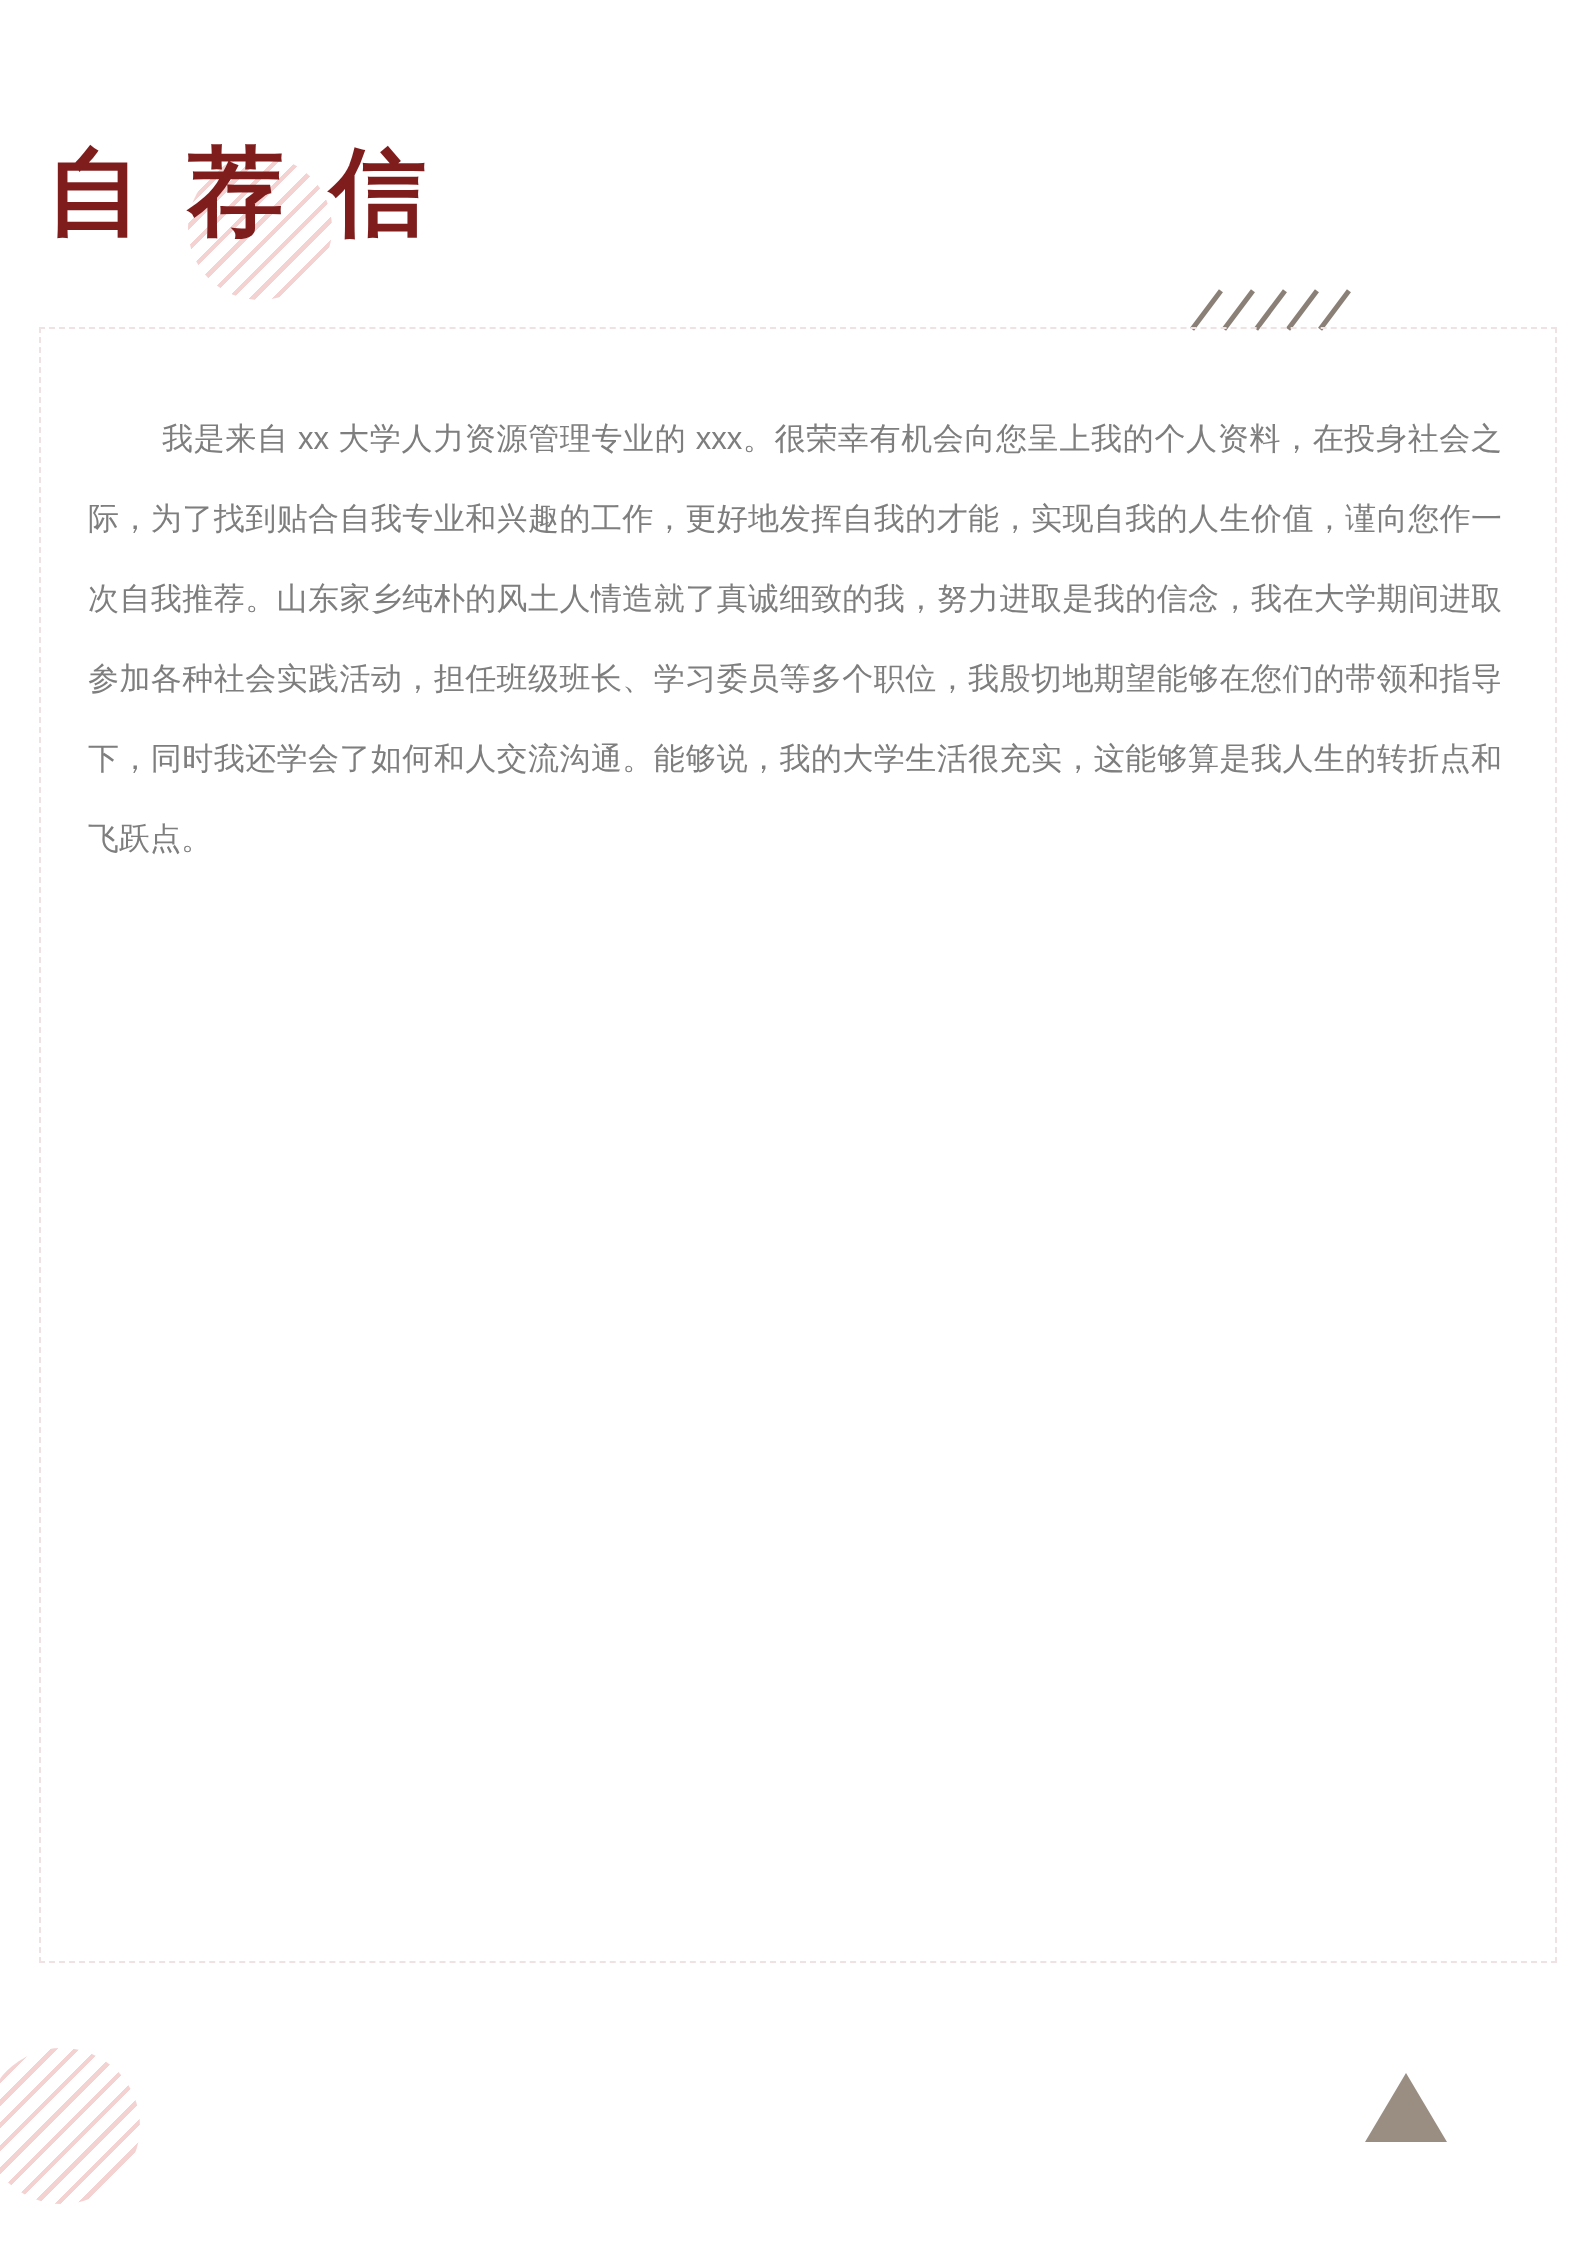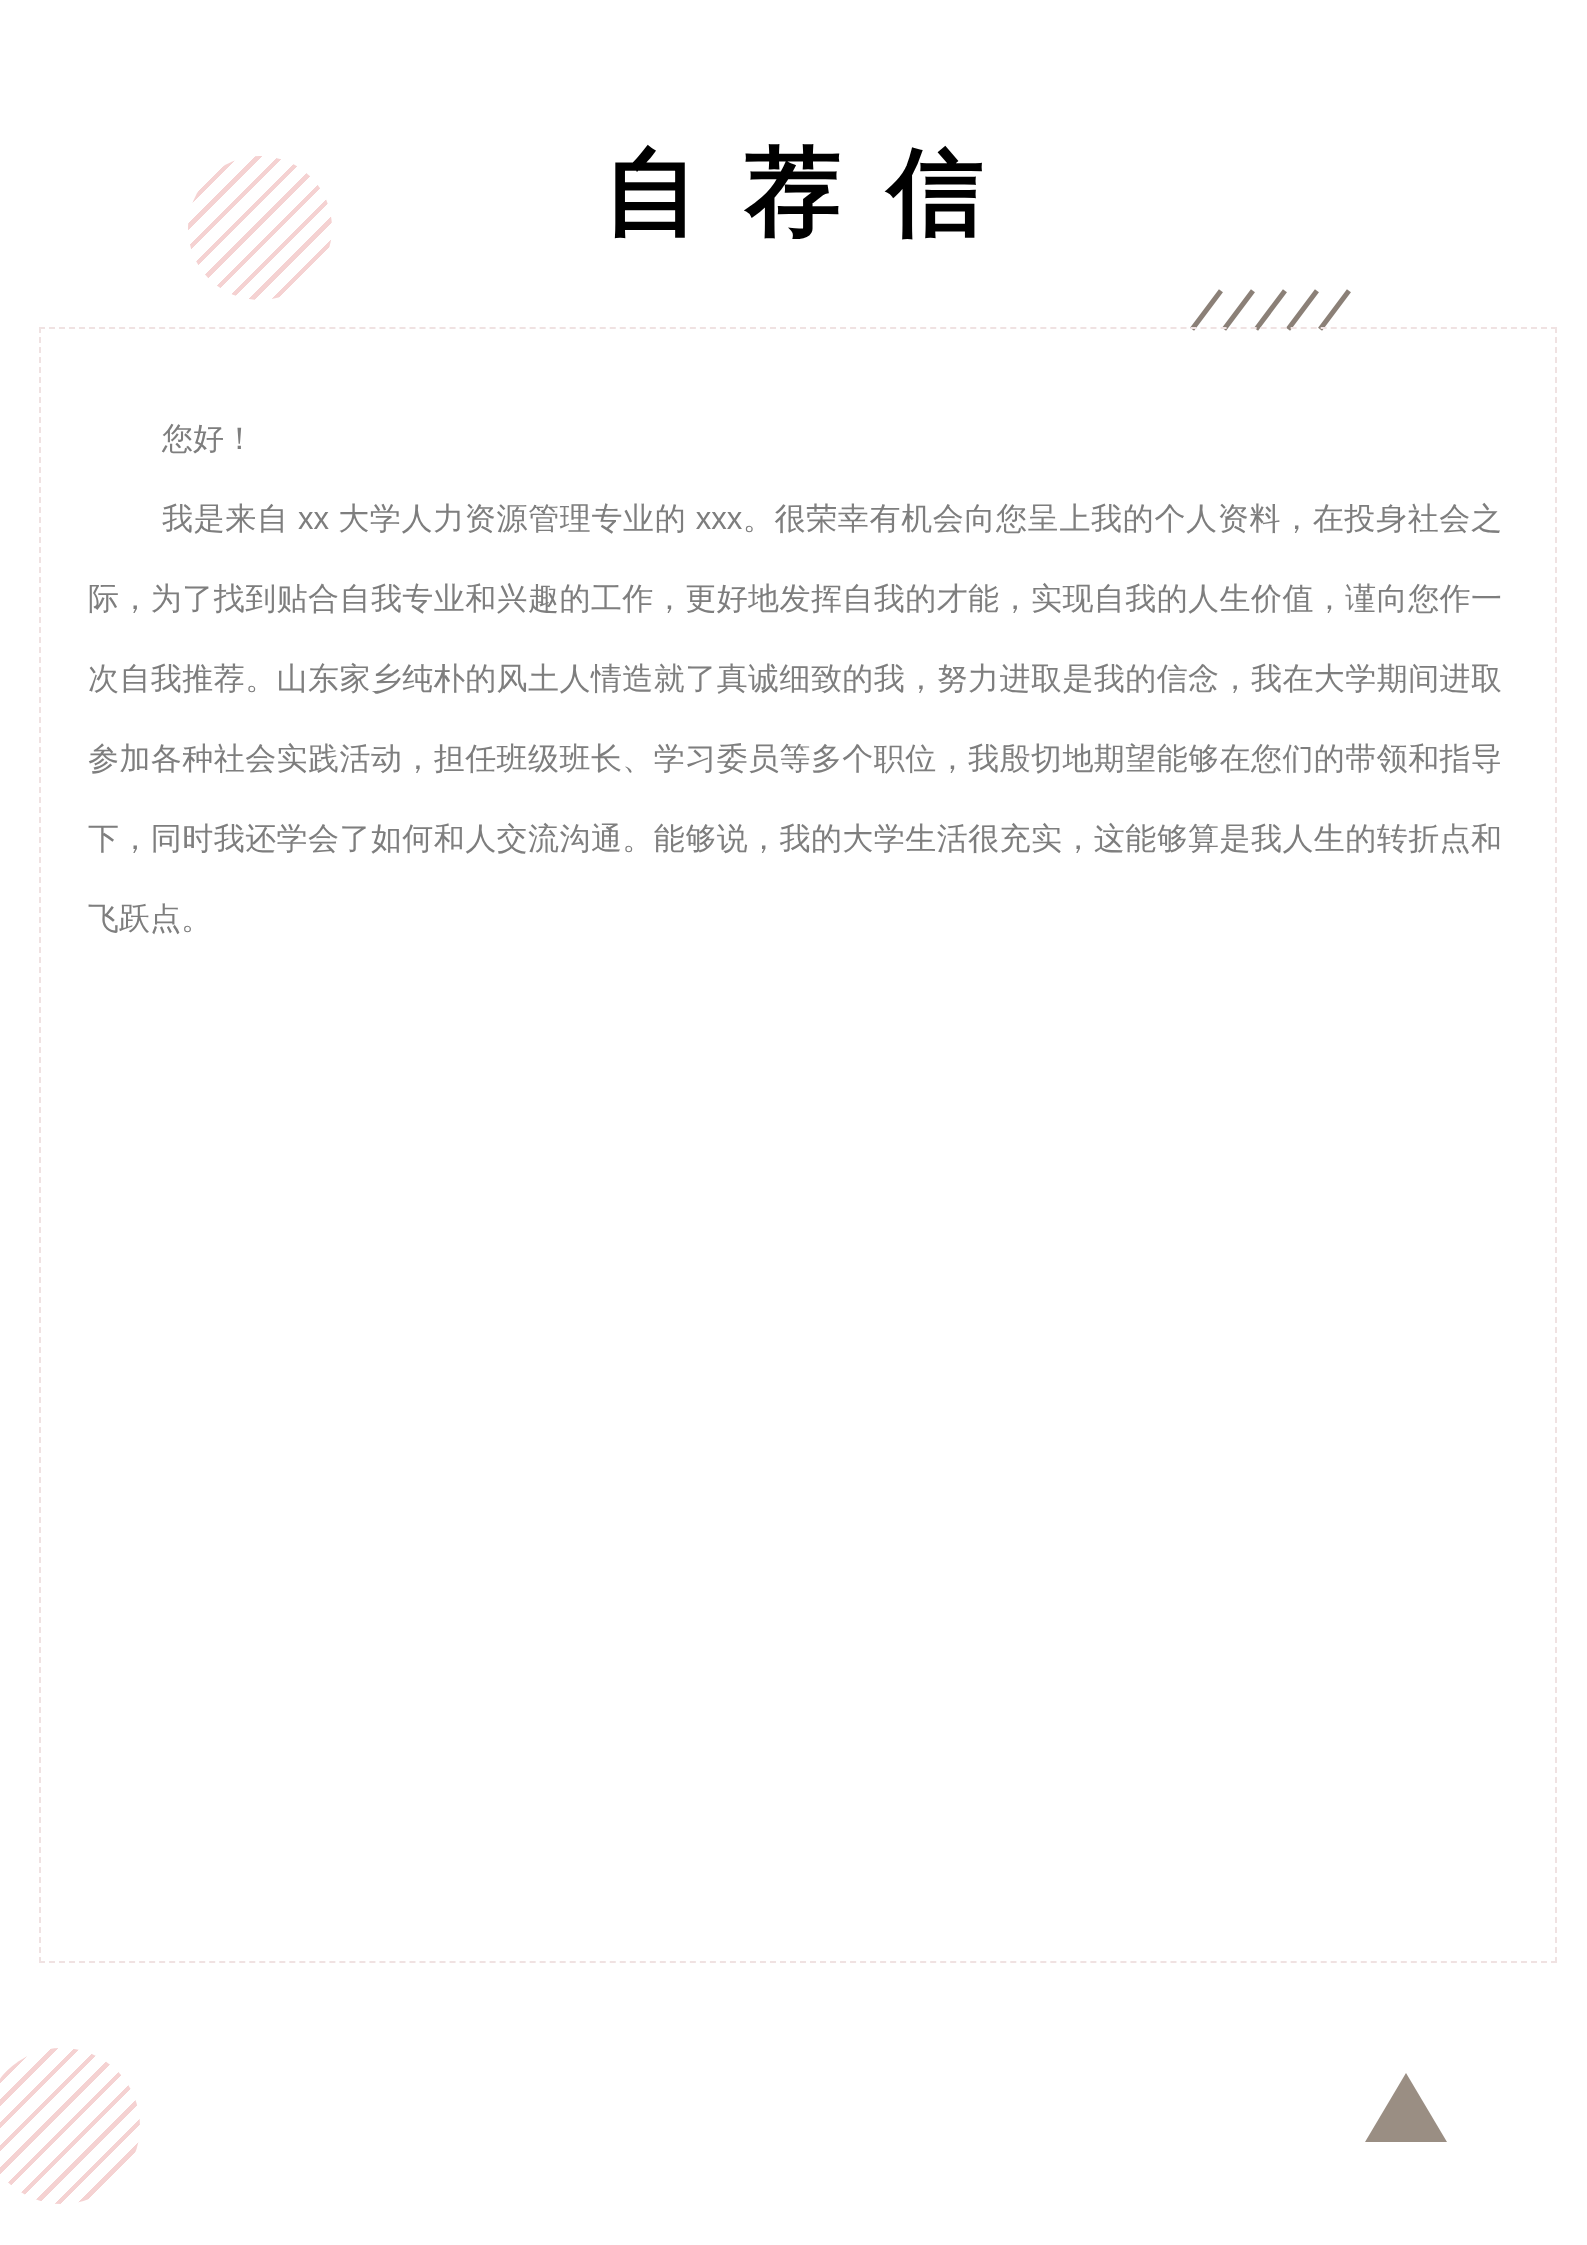--- a/index.html
+++ b/index.html
@@ -25,26 +25,26 @@
     );
   }
   .circle-top-left  { left: 188px; top: 156px; width: 144px; height: 144px; }
   .circle-bottom-left { left: -16px; top: 2048px; width: 156px; height: 156px; }
 
   
   .doc-title {
     position: absolute;
     left: 0; top: 142px;
     width: 100%;
-    text-align: center;
+    text-align: left;
     font-size: 96px;
     font-weight: 600;
     letter-spacing: 46px;
     padding-left: 46px; 
-    color: #000000;
+    color: #7f1d1d;
     line-height: 1.05;
   }
 
   
   .slash-group {
     position: absolute;
     left: 1190px; top: 286px;
     display: flex;
     align-items: flex-start;
   }
@@ -109,21 +109,20 @@
     <div class="slash"></div>
     <div class="slash"></div>
     <div class="slash"></div>
     <div class="slash"></div>
     <div class="slash"></div>
   </div>
 
   <div class="letter-box"></div>
 
   <div class="letter-body">
-    <p>您好！</p>
     <p>我是来自 xx 大学人力资源管理专业的 xxx。很荣幸有机会向您呈上我的个人资料，在投身社会之际，为了找到贴合自我专业和兴趣的工作，更好地发挥自我的才能，实现自我的人生价值，谨向您作一次自我推荐。山东家乡纯朴的风土人情造就了真诚细致的我，努力进取是我的信念，我在大学期间进取参加各种社会实践活动，担任班级班长、学习委员等多个职位，我殷切地期望能够在您们的带领和指导下，同时我还学会了如何和人交流沟通。能够说，我的大学生活很充实，这能够算是我人生的转折点和飞跃点。</p>
   </div>
 
   <div class="signature-block">
   </div>
 
   <div class="striped-circle circle-bottom-left"></div>
 
   <div class="triangle"></div>
 

